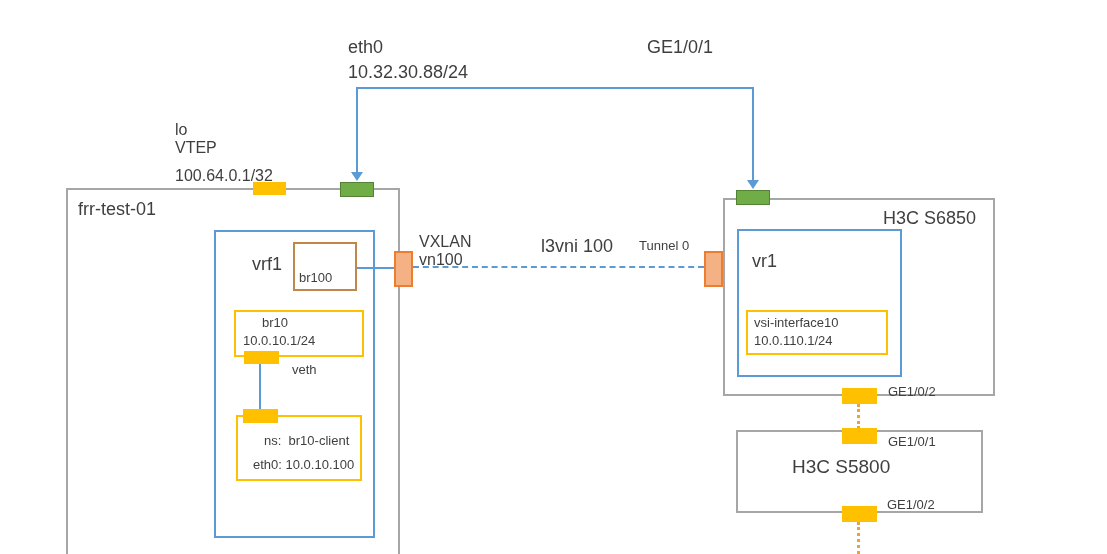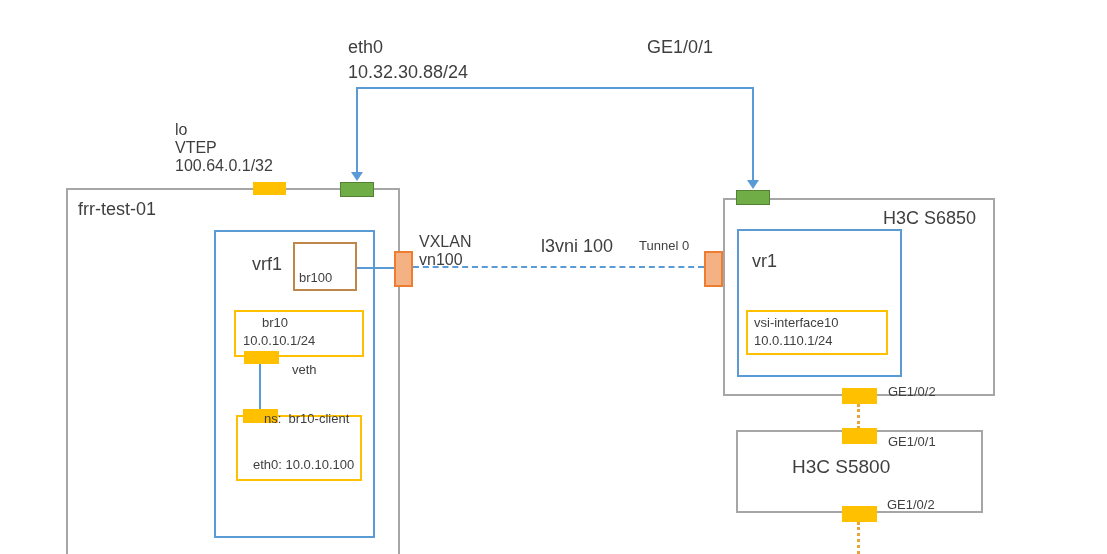--- a/index.html
+++ b/index.html
@@ -38,21 +38,21 @@
   <div class="lbl fs-lg" style="left:647px;top:36px;">GE1/0/1</div>
 
   <div class="hline" style="left:356px;top:87px;width:398px;"></div>
   <div class="vline" style="left:356px;top:87px;height:85px;"></div>
   <div class="arrow-down" style="left:351px;top:172px;"></div>
   <div class="vline" style="left:752px;top:87px;height:93px;"></div>
   <div class="arrow-down" style="left:747px;top:180px;"></div>
 
   <div class="lbl fs-sm" style="left:175px;top:122px;">lo</div>
   <div class="lbl fs-sm" style="left:175px;top:140px;">VTEP</div>
-  <div class="lbl fs-sm" style="left:175px;top:158px;">100.64.0.1/32</div>
+  <div class="lbl fs-sm" style="left:175px;top:168px;">100.64.0.1/32</div>
 
   <div class="box box-gray" style="left:66px;top:188px;width:334px;height:382px;"></div>
   <div class="lbl fs-lg" style="left:78px;top:198px;">frr-test-01</div>
   <div class="port" style="left:253px;top:182px;width:33px;height:13px;"></div>
   <div class="nic" style="left:340px;top:182px;width:34px;height:15px;"></div>
 
   <div class="box box-blue" style="left:214px;top:230px;width:161px;height:308px;"></div>
   <div class="lbl fs-lg" style="left:240px;top:253px;margin-left:12px;">vrf1</div>
 
   <div class="box box-tan" style="left:293px;top:242px;width:64px;height:49px;"></div>
@@ -62,21 +62,21 @@
   <div class="box box-yellow" style="left:234px;top:310px;width:130px;height:47px;"></div>
   <div class="lbl fs-md" style="left:243px;top:315px;padding-left:19px;">br10</div>
   <div class="lbl fs-md" style="left:243px;top:333px;">10.0.10.1/24</div>
 
   <div class="port" style="left:244px;top:351px;width:35px;height:13px;"></div>
   <div class="lbl fs-md" style="left:292px;top:362px;">veth</div>
   <div class="vline" style="left:259px;top:364px;height:46px;"></div>
   <div class="port" style="left:243px;top:409px;width:35px;height:14px;"></div>
 
   <div class="box box-yellow" style="left:236px;top:415px;width:126px;height:66px;"></div>
-  <div class="lbl fs-md" style="left:252px;top:411px;padding-left:12px;">ns:  br10-client</div>
+  <div class="lbl fs-md" style="left:252px;top:433px;padding-left:12px;">ns:  br10-client</div>
   <div class="lbl fs-md" style="left:253px;top:457px;">eth0: 10.0.10.100</div>
 
   <div class="vtep" style="left:394px;top:251px;width:19px;height:36px;"></div>
   <div class="lbl fs-sm" style="left:419px;top:234px;">VXLAN</div>
   <div class="lbl fs-sm" style="left:419px;top:252px;">vn100</div>
   <div class="dash-line" style="left:413px;top:266px;width:291px;"></div>
   <div class="lbl fs-lg" style="left:517px;top:235px;margin-left:24px;">l3vni 100</div>
   <div class="lbl fs-md" style="left:639px;top:238px;">Tunnel 0</div>
   <div class="vtep" style="left:704px;top:251px;width:19px;height:36px;"></div>
 

